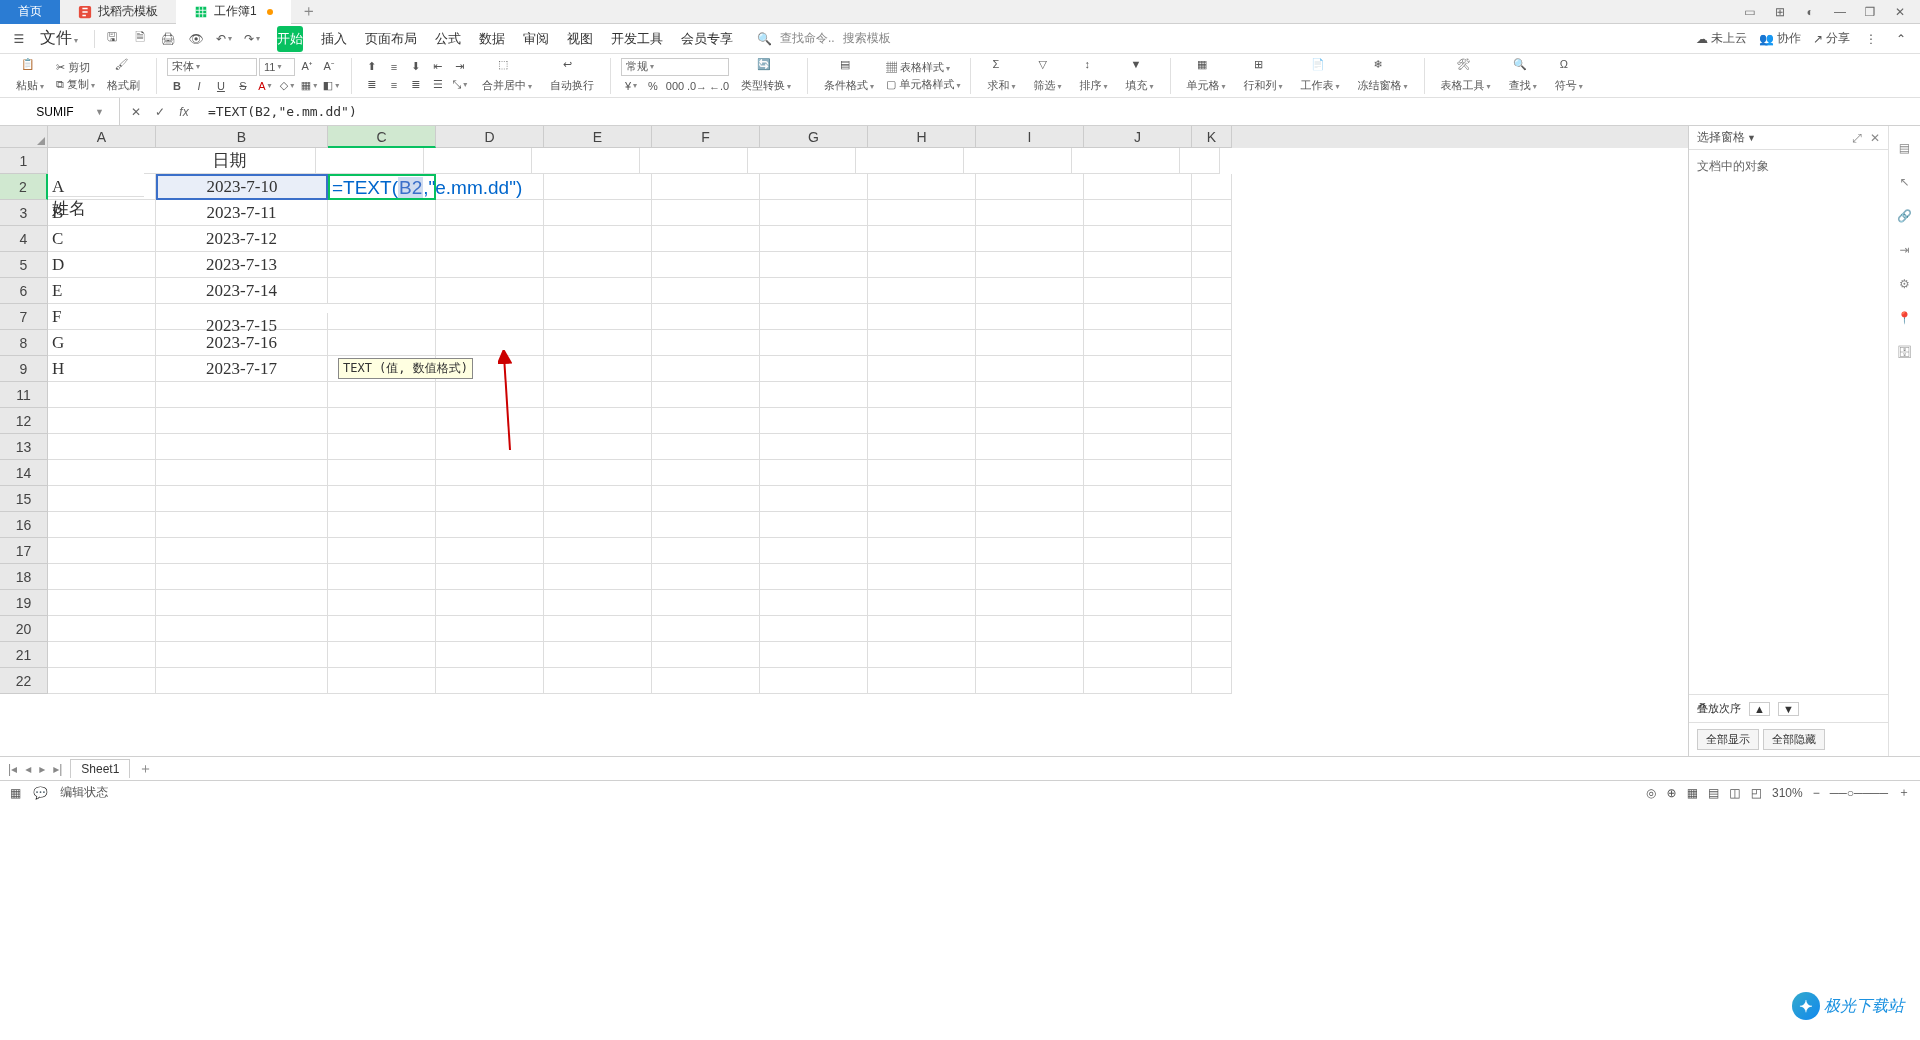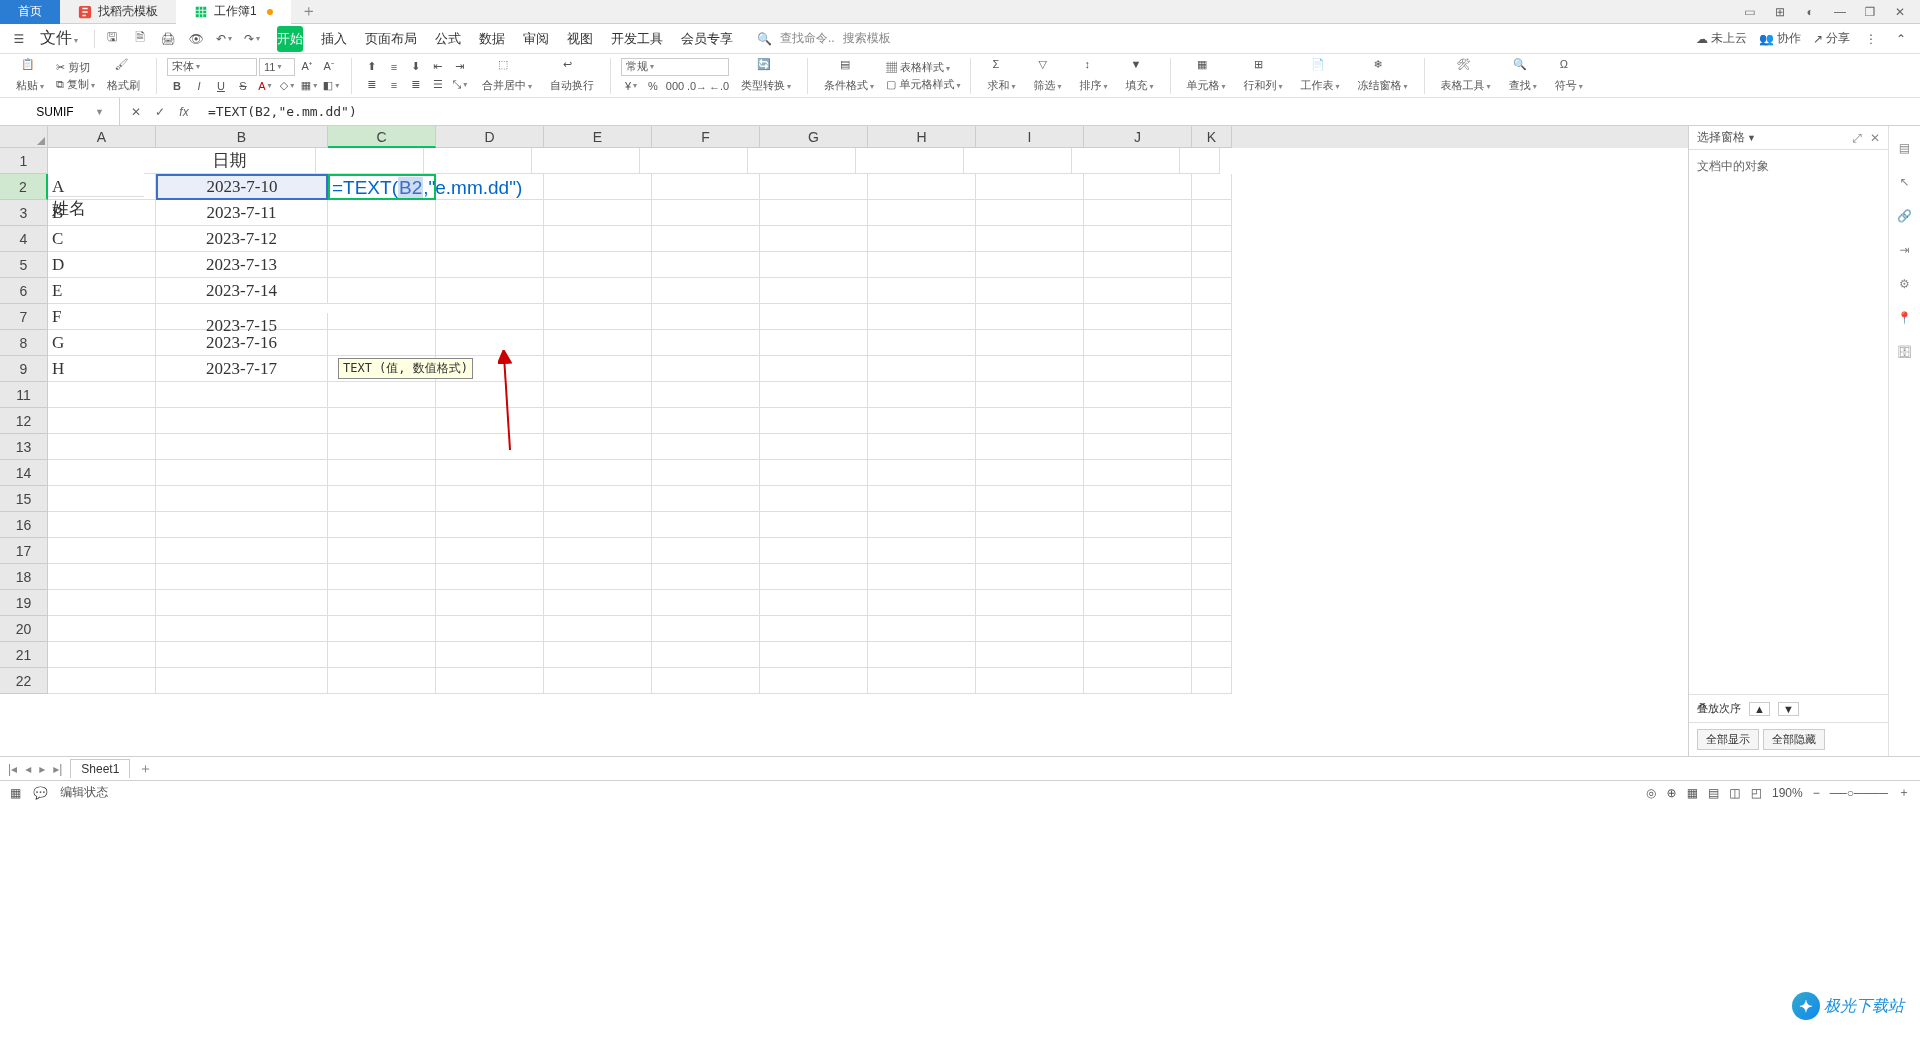--- a/index.html
+++ b/index.html
@@ -706,21 +706,21 @@
   <span>▦</span>
   <span>💬</span>
   <span>编辑状态</span>
   <div class="status-right">
     <span>◎</span>
     <span>⊕</span>
     <span>▦</span>
     <span>▤</span>
     <span>◫</span>
     <span>◰</span>
-    <span>190%</span>
+    <span>310%</span>
     <span>−</span>
     <span>──○────</span>
     <span>＋</span>
   </div>
 </div>
 
 <div class="logo-watermark">
   <span class="logo-ico">✦</span>
   <span>极光下载站</span>
 </div>

